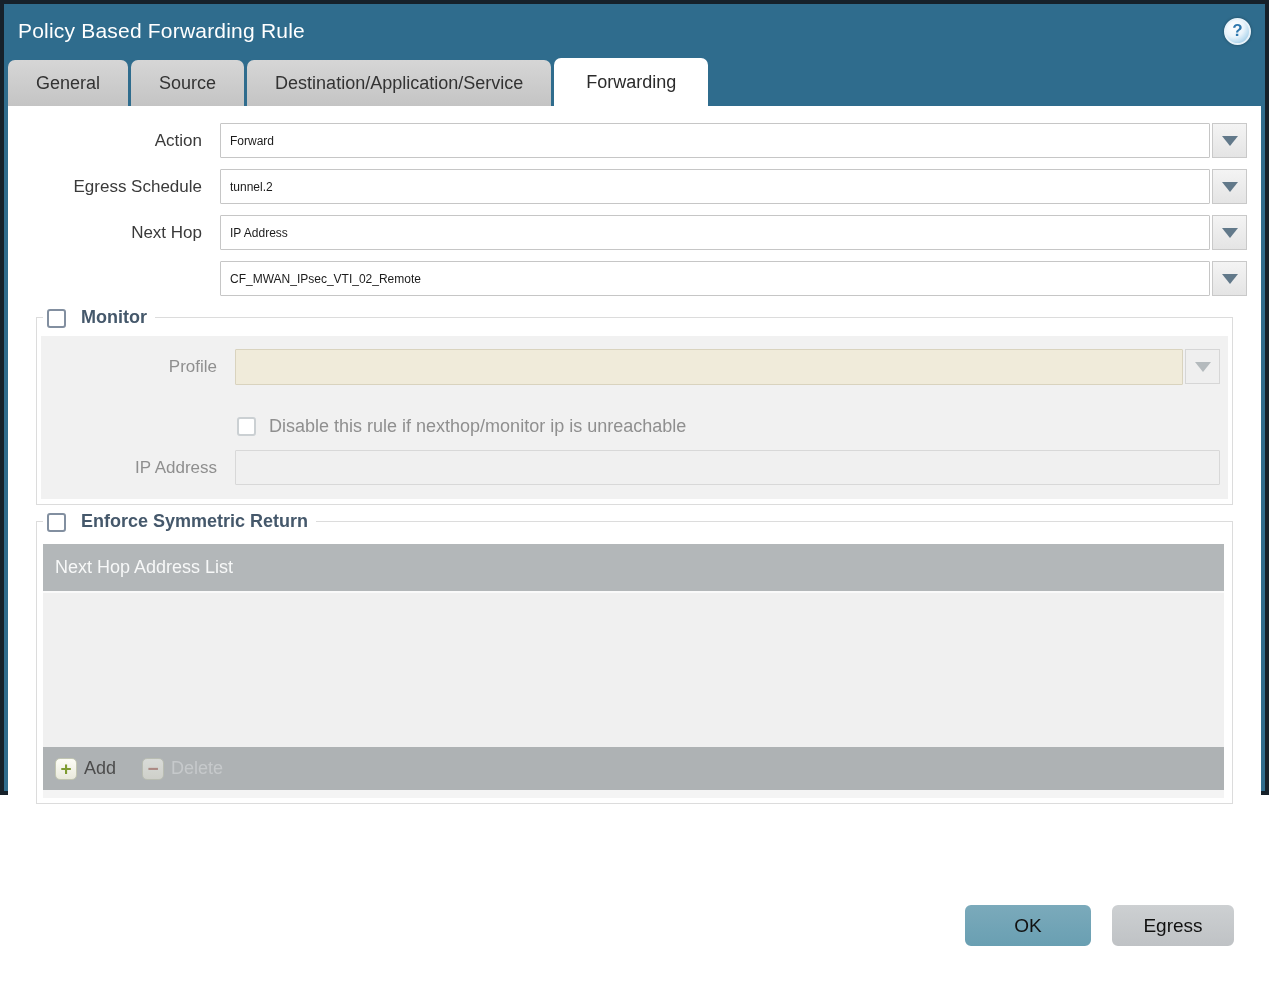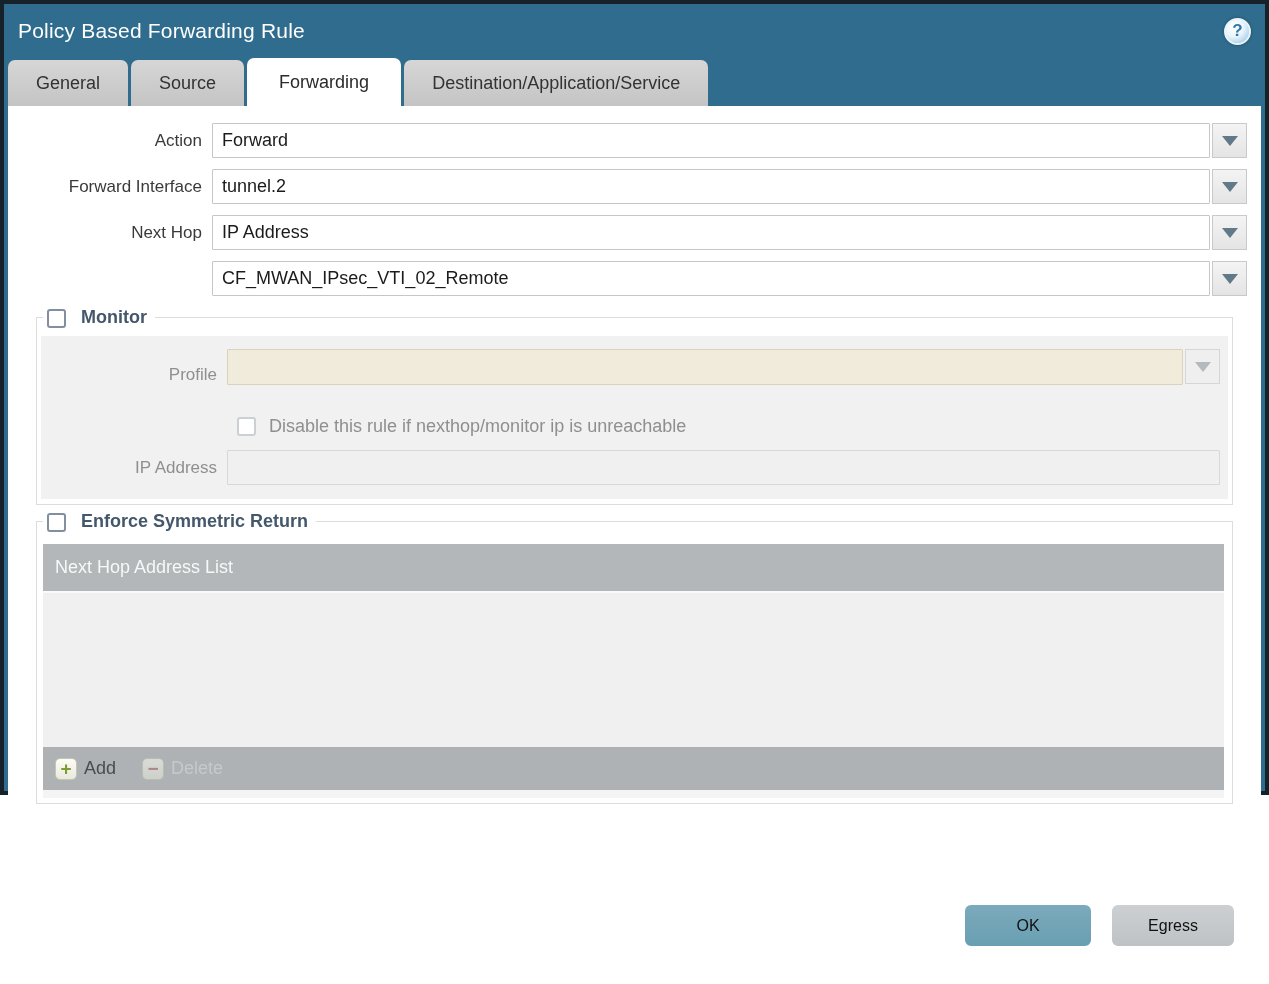--- a/index.html
+++ b/index.html
@@ -55,32 +55,32 @@
   }
 
   
   .content {
     margin: 0 4px; background: #FFFFFF;
     flex: 0 0 766px; height: 766px;
     padding: 17px 14px 0 0;
     overflow: hidden;
   }
 
-  .row { display: flex; align-items: center; margin-bottom: 11px; }
+  .row { display: flex; align-items: center; margin-bottom: 11px; gap: 8px; }
   .flabel {
     width: 204px; flex: 0 0 204px;
     text-align: right; padding-right: 10px;
     color: #3A3A3A; font-size: 17px;
   }
   .combo { flex: 1; display: flex; align-items: stretch; }
   .cinput {
     flex: 1; height: 35px;
     border: 1px solid #C6C6C6; border-radius: 1px;
     font-family: "Liberation Sans", sans-serif;
-    font-size: 18px; color: #1B1B1B;
+    font-size: 12px; color: #1B1B1B;
     padding: 0 9px; outline: none; background: #FFFFFF;
   }
   .cbtn {
     width: 35px; height: 35px; margin-left: 2px;
     background: linear-gradient(#F4F4F4, #E4E4E4);
     border: 1px solid #C9C9C9;
     display: flex; align-items: center; justify-content: center;
     cursor: pointer;
   }
   .arrow {
@@ -159,58 +159,58 @@
   
   .footer {
     flex: 1;
     display: flex; align-items: flex-start; justify-content: flex-end;
     gap: 15px; padding: 30px 28px 0 0;
   }
   .btn {
     min-width: 128px; height: 47px;
     border-radius: 9px; border: 3px solid #FFFFFF;
     font-family: "Liberation Sans", sans-serif;
-    font-size: 16px; color: #111111;
+    font-size: 19px; color: #111111;
     display: flex; align-items: center; justify-content: center;
     cursor: pointer;
   }
   .btn-ok { background: linear-gradient(#7BAABB, #699FB2); width: 132px; }
   .btn-cancel { background: linear-gradient(#CDD0D2, #BFC2C5); width: 127px; }
 </style>
 </head>
 <body>
 
 <div class="dialog">
 
   <div class="titlebar">
     <span class="title">Policy Based Forwarding Rule</span>
     <span class="help">?</span>
   </div>
 
   <div class="tabs">
     <div class="tab">General</div>
     <div class="tab">Source</div>
+    <div class="tab">Destination/Application/Service</div>
     <div class="tab active">Forwarding</div>
-    <div class="tab">Destination/Application/Service</div>
   </div>
 
   <div class="content">
 
     <div class="row">
       <label class="flabel">Action</label>
       <div class="combo">
         <input class="cinput" value="Forward" style="">
         <span class="cbtn">
           <span class="arrow"></span>
         </span>
       </div>
     </div>
 
     <div class="row">
-      <label class="flabel">Forward Interface</label>
+      <label class="flabel">Egress Schedule</label>
       <div class="combo">
         <input class="cinput" value="tunnel.2" style="">
         <span class="cbtn">
           <span class="arrow"></span>
         </span>
       </div>
     </div>
 
     <div class="row">
       <label class="flabel">Next Hop</label>
@@ -231,21 +231,21 @@
         </span>
       </div>
     </div>
 
     <fieldset class="group">
       <legend class="glegend">
         <span class="cb"></span>
         <span class="gtitle">Monitor</span>
       </legend>
       <div class="gpanel">
-        <div class="row" style="margin-bottom:16px;align-items:flex-end;">
+        <div class="row" style="margin-bottom:16px;">
           <label class="flabel">Profile</label>
           <div class="combo">
             <input class="cinput beige" disabled="" value="" style="">
             <span class="cbtn disabled">
               <span class="arrow"></span>
             </span>
           </div>
         </div>
         <div class="chkrow">
           <span class="cb disabled"></span>

